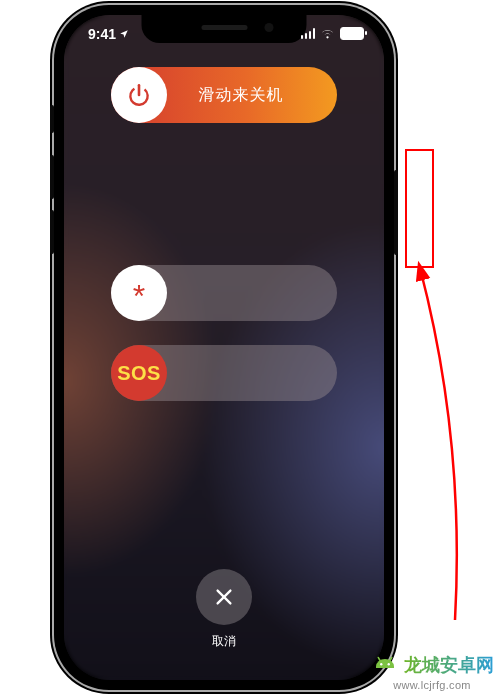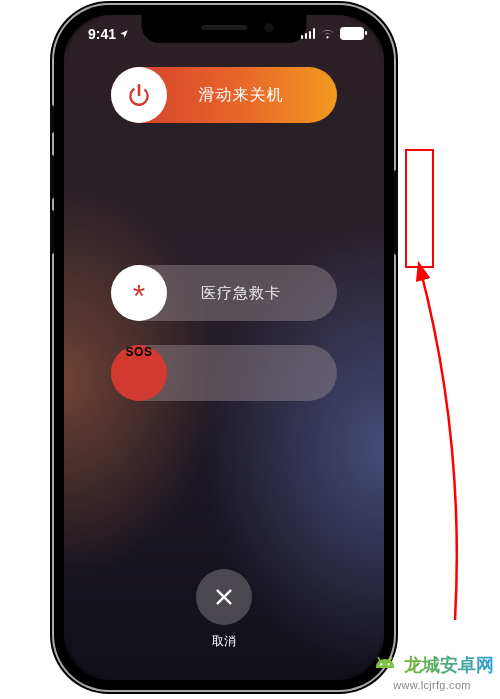--- a/index.html
+++ b/index.html
@@ -30,21 +30,21 @@
   
   .slider{position:absolute;left:50%;transform:translateX(-50%);height:56px;border-radius:40px;display:flex;align-items:center;z-index:5;}
   .power-slider{top:52px;width:226px;background:linear-gradient(90deg,#d33a2f 0%, #e86928 60%, #f39a20 100%);}
   .knob{width:56px;height:56px;border-radius:50%;background:#fff;display:flex;align-items:center;justify-content:center;flex:0 0 56px;}
   .slider-label{flex:1;text-align:center;color:#fff;font-size:16px;letter-spacing:1px;padding-right:22px;}
   .mid-slider{width:226px;background:rgba(150,140,145,0.45);}
   .mid1{top:250px;}
   .mid2{top:330px;}
   .mid-slider .slider-label{color:#eee;font-size:15px;}
   .asterisk{color:#d33a2f;font-size:32px;line-height:1;margin-top:6px;}
-  .sos{color:#000000;background:#d33a2f;width:56px;height:56px;border-radius:50%;display:flex;justify-content:center;font-weight:700;font-size:12px;letter-spacing:0.5px;}
+  .sos{color:#fde047;background:#d33a2f;width:56px;height:56px;border-radius:50%;display:flex;align-items:center;justify-content:center;font-weight:700;font-size:20px;letter-spacing:0.5px;}
   
   .cancel-wrap{position:absolute;left:50%;bottom:30px;transform:translateX(-50%);text-align:center;z-index:5;}
   .cancel-btn{width:56px;height:56px;border-radius:50%;background:rgba(120,115,120,0.55);display:flex;align-items:center;justify-content:center;margin:0 auto 8px;}
   .cancel-label{color:#fff;font-size:12px;}
   
   .hw{position:absolute;background:#0a0a0a;border-radius:3px;}
   .hw.mute{left:-4px;top:100px;width:4px;height:28px;}
   .hw.volup{left:-4px;top:150px;width:4px;height:44px;}
   .hw.voldn{left:-4px;top:205px;width:4px;height:44px;}
   .hw.side{right:-4px;top:165px;width:4px;height:85px;}
@@ -105,21 +105,20 @@
             <line x1="12" y1="3" x2="12" y2="12" stroke="#d33a2f" stroke-width="2.4" stroke-linecap="round"></line>
           </svg>
         </div>
         <div class="slider-label">滑动来关机</div>
       </div>
 
       <div class="slider mid-slider mid1">
         <div class="knob">
           <span class="asterisk">*</span>
         </div>
-        <div class="slider-label">医疗急救卡</div>
       </div>
 
       <div class="slider mid-slider mid2">
         <div class="sos">
           <span>SOS</span>
         </div>
       </div>
 
       <div class="cancel-wrap">
         <div class="cancel-btn">

